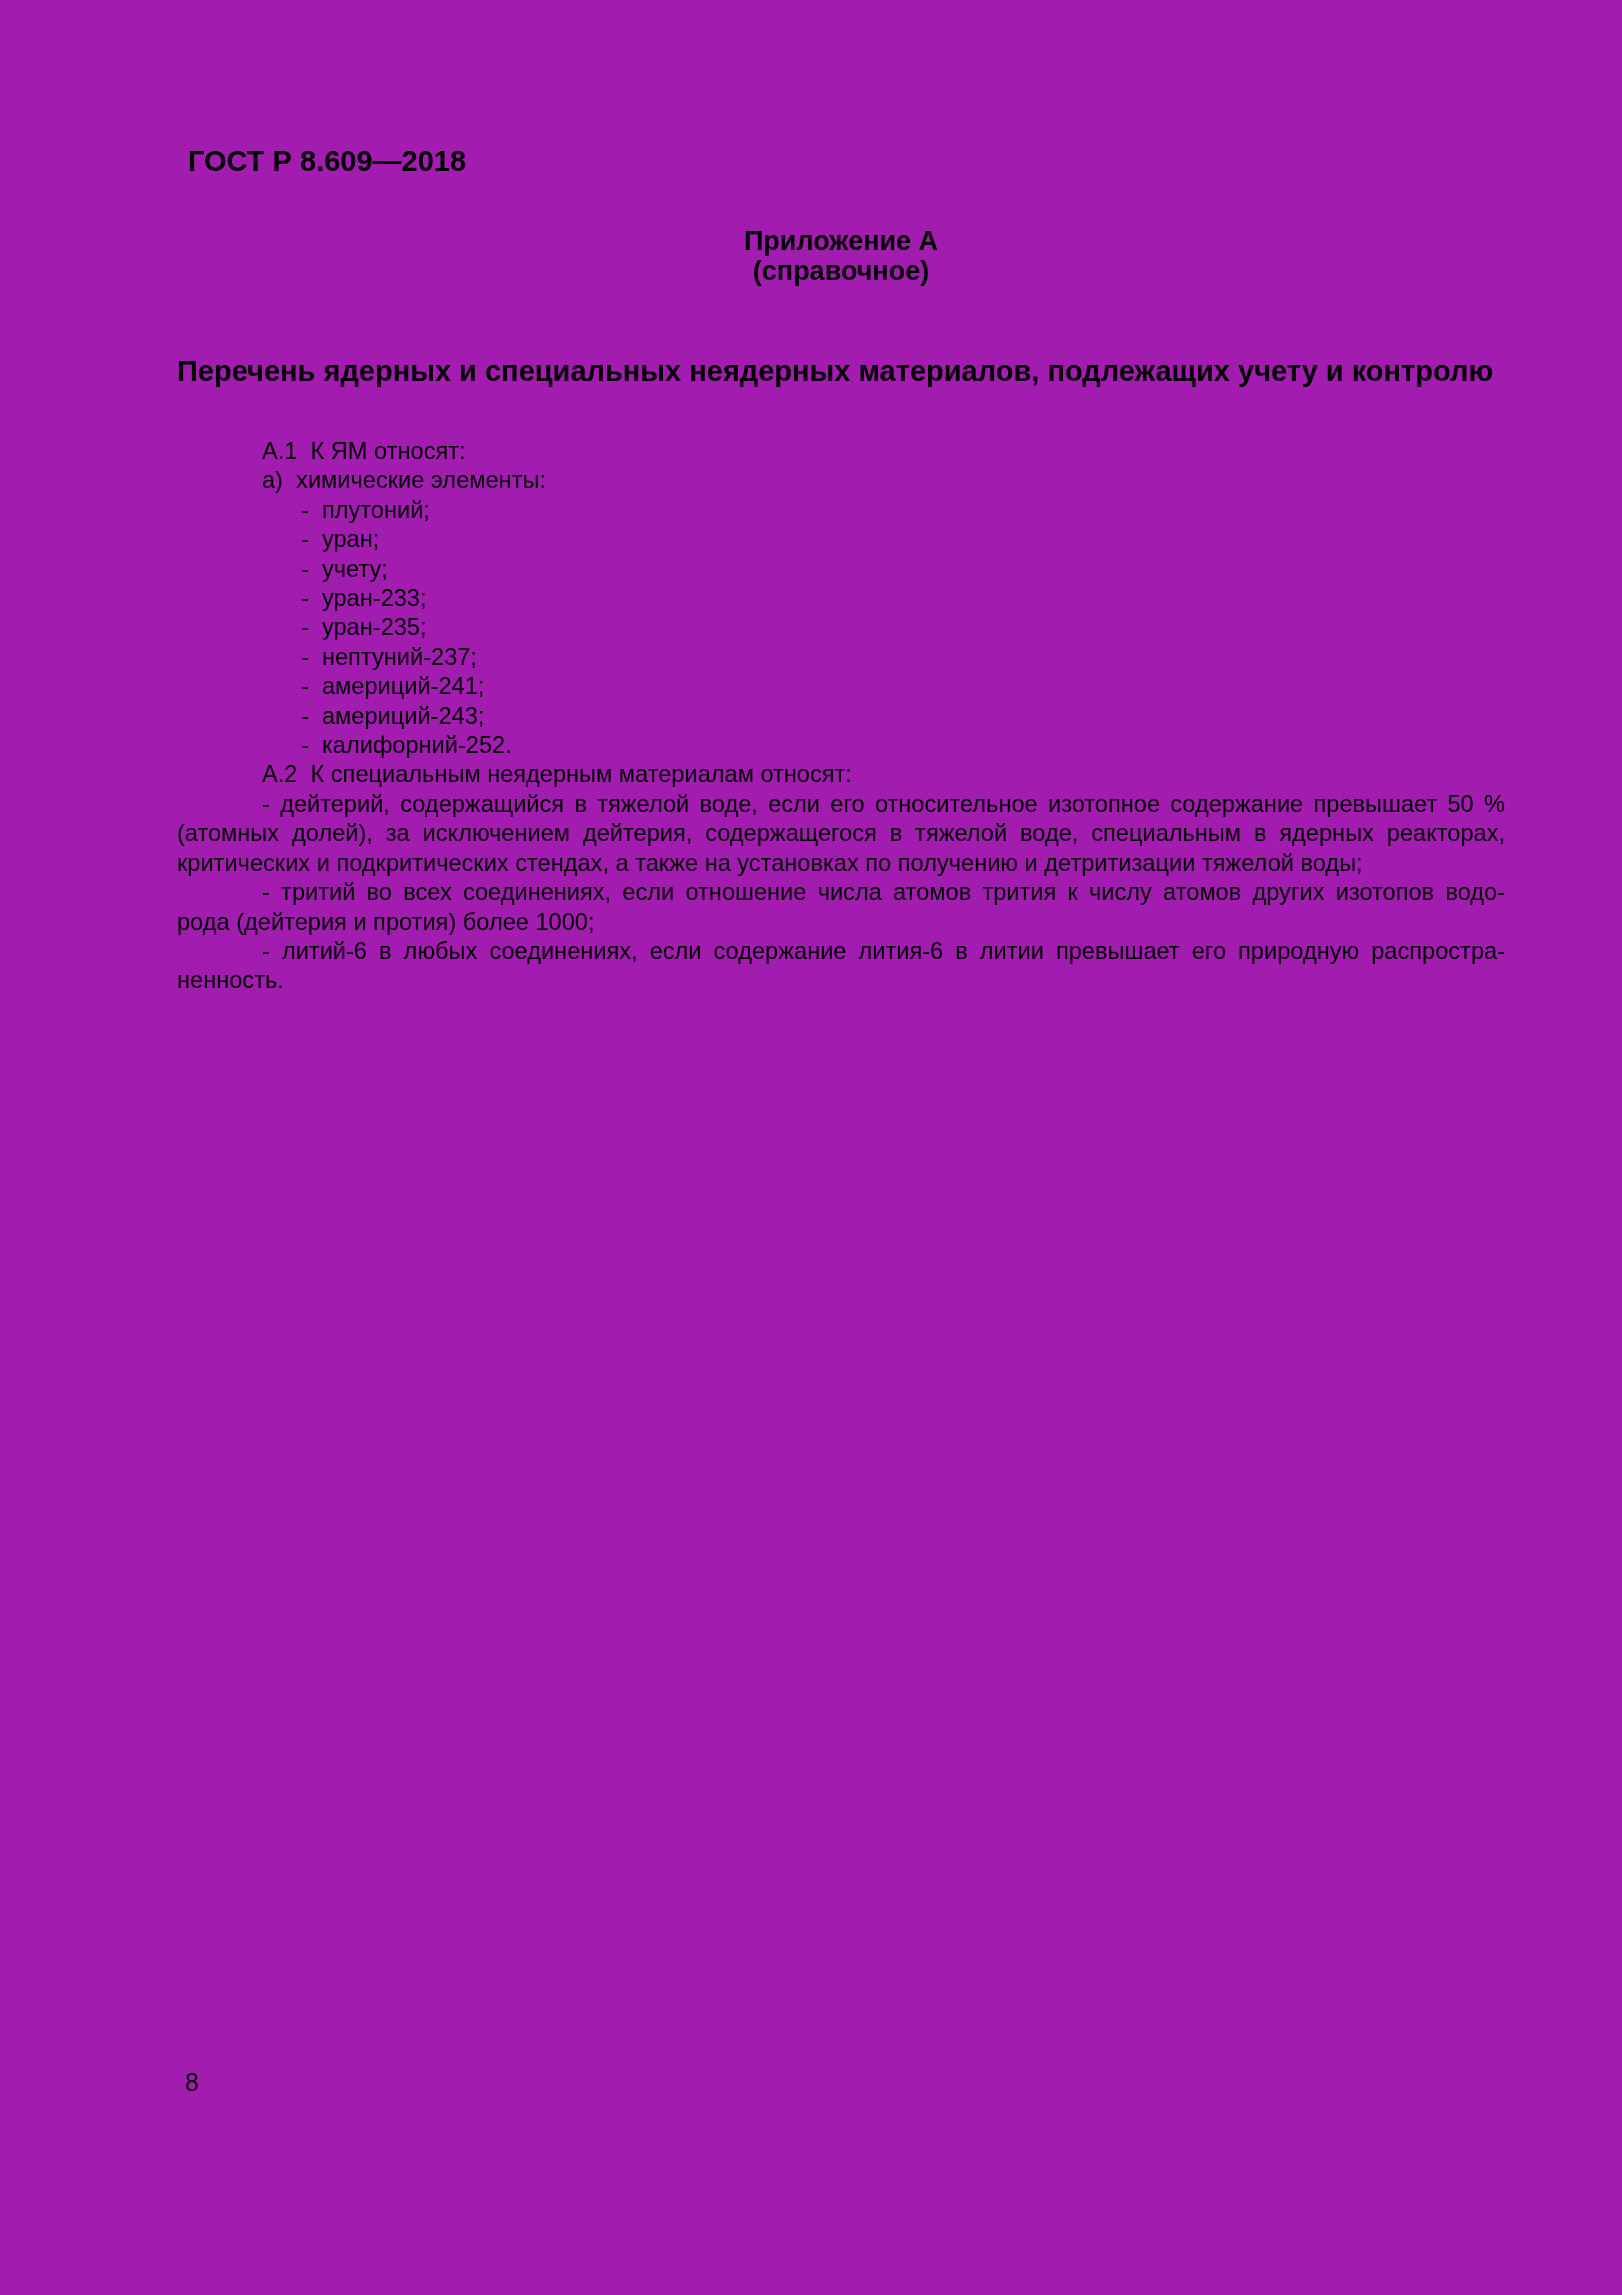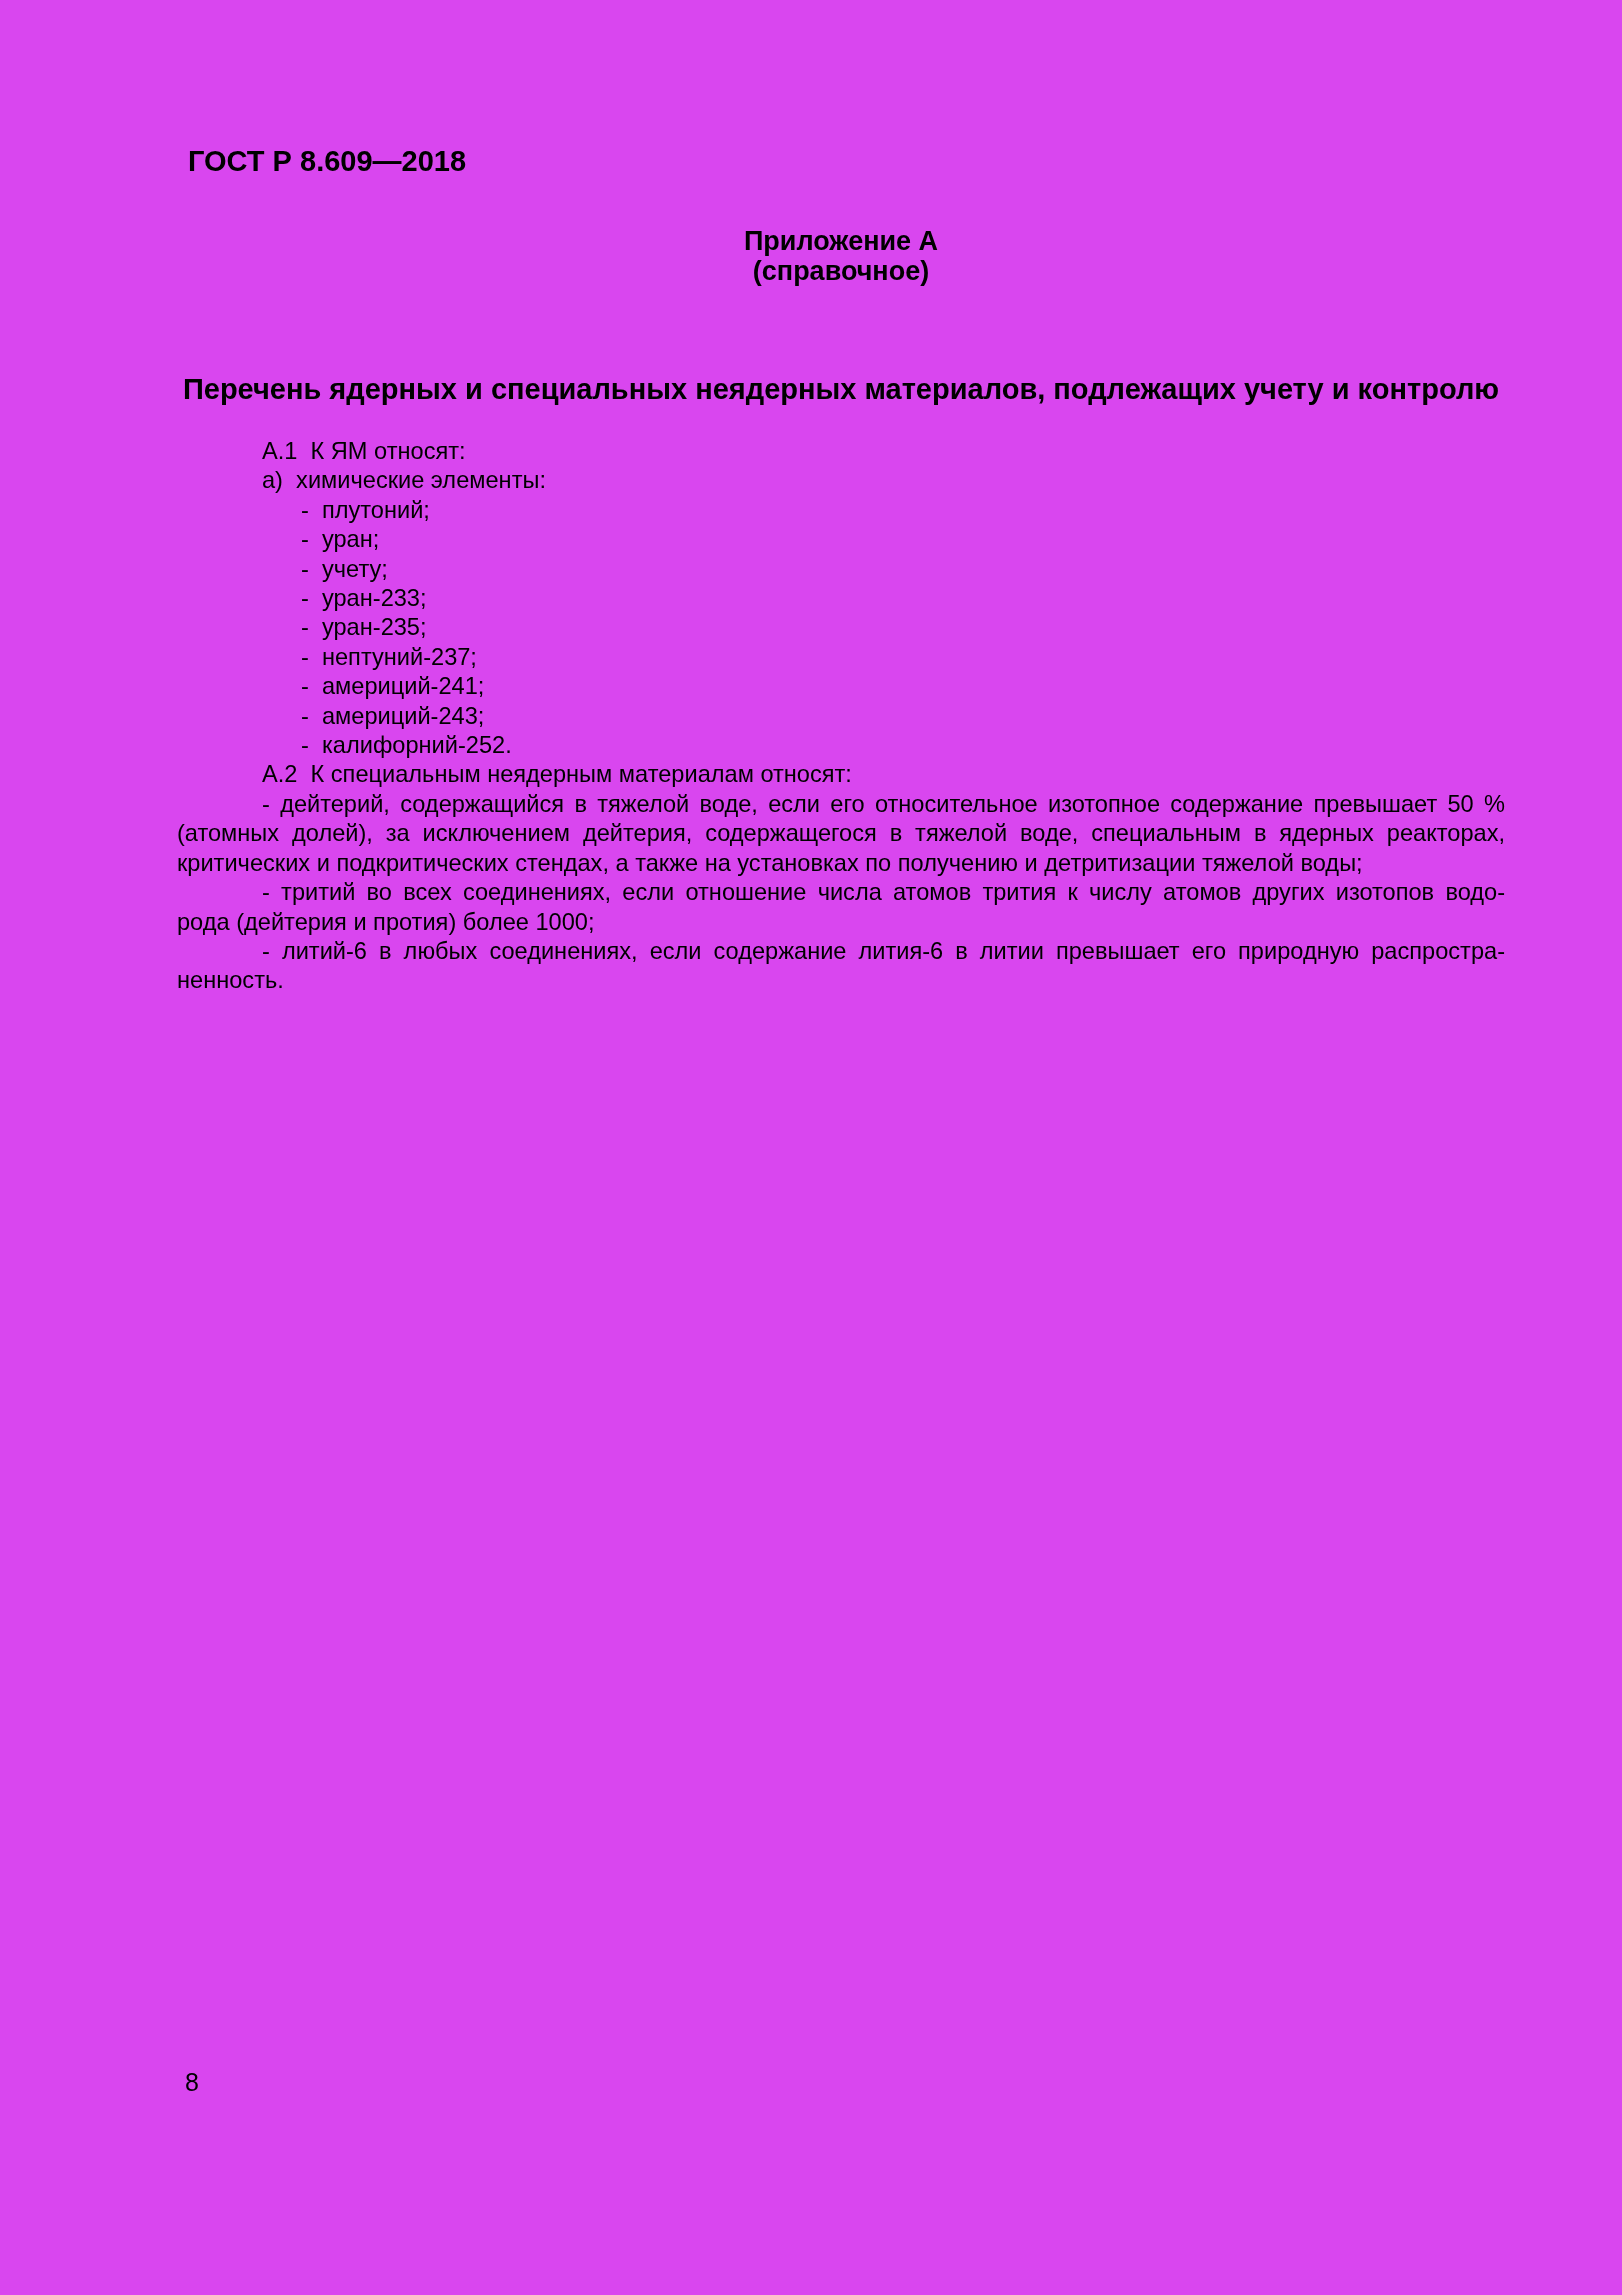--- a/index.html
+++ b/index.html
@@ -1,31 +1,31 @@
 <!DOCTYPE html>
 <html lang="ru" style="font-size:10.5px"><head>
 <meta charset="utf-8">
 <style>
   html,body{margin:0;padding:0;background:#e8e8e8;}
   .page{
     position:relative;
     width:1623px;height:2295px;
-    background:#d946ef;
+    background:#a21caf;
     font-family:"Liberation Sans", sans-serif;
     color:#000000;
     overflow:hidden;
   }
   .doc-code{
     position:absolute;left:188px;top:147px;
     font-size:29px;line-height:29px;font-weight:bold;
     white-space:pre;
   }
   .content-col{position:absolute;left:177px;width:1328px;}
   .appendix{top:226px;text-align:center;font-weight:bold;font-size:27px;line-height:30px;}
-  .doc-title{top:374px;text-align:center;font-weight:bold;font-size:29px;line-height:30px;}
+  .doc-title{top:356px;font-weight:bold;font-size:29px;line-height:30px;}
   .body-text{top:437px;font-size:23.6px;line-height:29.4px;}
   .ln{white-space:pre;}
   .ind-para{padding-left:85px;}
   .ind-dash{padding-left:124px;}
   .jline{white-space:normal;text-align:justify;text-align-last:justify;}
   .jfirst{text-indent:85px;}
   .plain{white-space:normal;text-align:center;text-align-last:left;}
   .page-number{
     position:absolute;left:185px;top:2070px;
     font-size:25px;line-height:25px;

